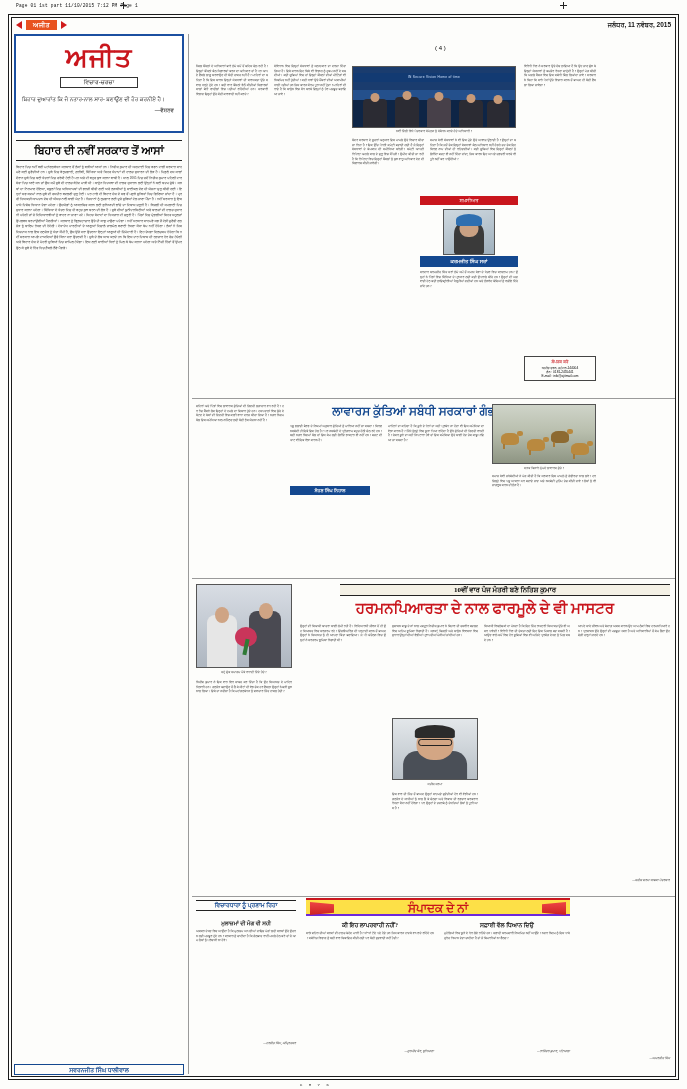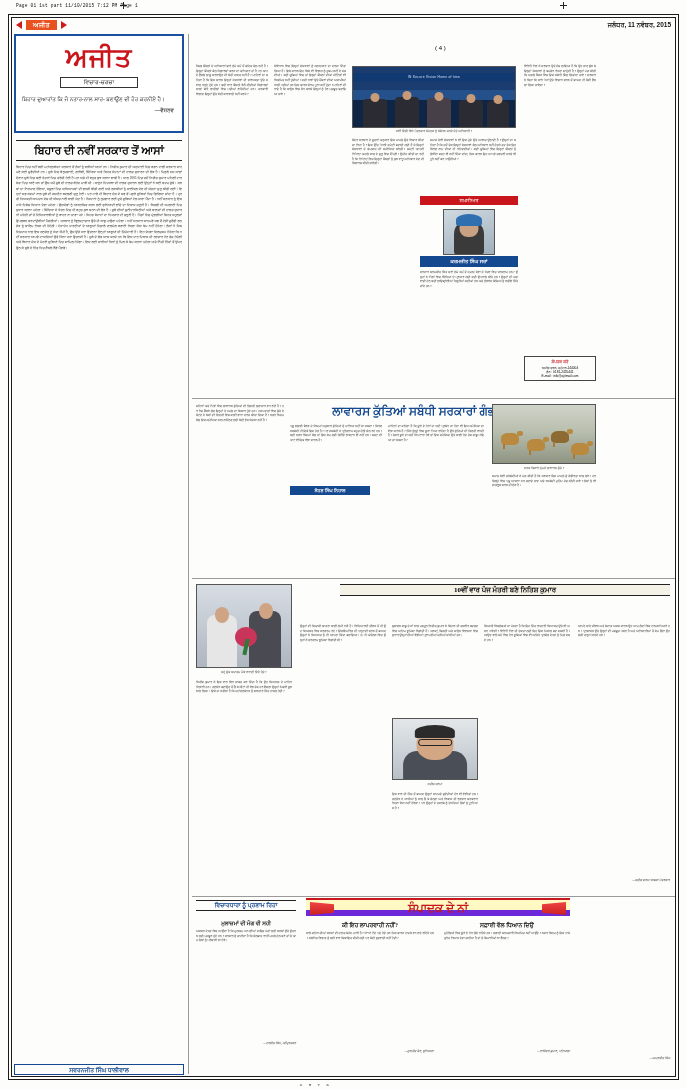--- a/index.html
+++ b/index.html
@@ -176,22 +176,22 @@
 
   
   .ph-glasses { background:linear-gradient(180deg,#e3e7ea,#b8c0c7); }
   .gl-body { position:absolute; left:50%; transform:translateX(-50%); bottom:0; width:76%; height:46%; background:#4a4f57; border-radius:14px 14px 0 0; }
   .gl-face { position:absolute; left:50%; transform:translateX(-50%); top:16%; width:44%; height:52%; background:#d3a684; border-radius:46%; }
   .gl-hair { position:absolute; left:50%; transform:translateX(-50%); top:10%; width:48%; height:22%; background:#2b2b2b; border-radius:50% 50% 10% 10%; }
   .gl-specs { position:absolute; left:50%; transform:translateX(-50%); top:34%; width:40%; height:7px; border:1px solid #222; border-radius:3px; }
 
   
   .editor-banner {
-    position:absolute; background:#fef9c3;
-    border-top:2px solid #c9161d; border-bottom:6px solid #6d28d9;
+    position:absolute; background:#fde047;
+    border-top:2px solid #c9161d; border-bottom:2px solid #6d28d9;
   }
   .eb-title {
     position:absolute; left:0; top:0; width:100%; height:100%;
     text-align:center; color:#c9161d; font-weight:bold;
     font-family:"Liberation Serif", serif; font-size:12px; line-height:17px;
   }
   .eb-flag {
     position:absolute; top:2px; width:24px; height:13px;
     background:linear-gradient(180deg,#e44,#c22);
     clip-path:polygon(0 0,100% 18%,100% 82%,0 100%);
@@ -308,20 +308,23 @@
   <div class="col txt sm" style="left:388px; top:424px; width:96px; height:150px; overflow:hidden;">ਮਾਹਿਰਾਂ ਦਾ ਕਹਿਣਾ ਹੈ ਕਿ ਕੂੜੇ ਦੇ ਢੇਰਾਂ ਦਾ ਸਹੀ ਪ੍ਰਬੰਧ ਨਾ ਹੋਣਾ ਵੀ ਇਸ ਸਮੱਸਿਆ ਦਾ ਵੱਡਾ ਕਾਰਨ ਹੈ। ਜਿੱਥੇ ਖੁੱਲ੍ਹੇ ਵਿਚ ਕੂੜਾ ਪਿਆ ਰਹਿੰਦਾ ਹੈ ਉਥੇ ਕੁੱਤਿਆਂ ਦੀ ਗਿਣਤੀ ਵਧਦੀ ਹੈ। ਜੇਕਰ ਕੂੜੇ ਦਾ ਸਹੀ ਨਿਪਟਾਰਾ ਹੋਵੇ ਤਾਂ ਇਸ ਸਮੱਸਿਆ ਉਤੇ ਕਾਫ਼ੀ ਹੱਦ ਤੱਕ ਕਾਬੂ ਪਾਇਆ ਜਾ ਸਕਦਾ ਹੈ।</div>
   <div class="col txt sm" style="left:492px; top:474px; width:104px; height:100px; overflow:hidden;">ਸਮਾਜ ਸੇਵੀ ਜਥੇਬੰਦੀਆਂ ਨੇ ਮੰਗ ਕੀਤੀ ਹੈ ਕਿ ਸਰਕਾਰ ਇਸ ਮਾਮਲੇ ਨੂੰ ਗੰਭੀਰਤਾ ਨਾਲ ਲਵੇ। ਹਰ ਜ਼ਿਲ੍ਹੇ ਵਿਚ ਪਸ਼ੂ ਆਸਰਾ ਘਰ ਬਣਾਏ ਜਾਣ ਅਤੇ ਨਸਬੰਦੀ ਮੁਹਿੰਮ ਤੇਜ਼ ਕੀਤੀ ਜਾਵੇ। ਲੋਕਾਂ ਨੂੰ ਵੀ ਜਾਗਰੂਕ ਕਰਨ ਦੀ ਲੋੜ ਹੈ।</div>
 
   <div class="col badge-blue" style="left:290px; top:486px; width:80px; font-size:4.6px;">ਸੋਹਣ ਸਿੰਘ ਨਿਹਾਲ</div>
 
   <div class="rule-h" style="left:192px; top:578px; width:483px;"></div>
 
   <div class="col" style="left:300px; top:584px; width:370px;">
     <div class="boxhead" style="font-size:7px; padding:1px 0; background:#f4f1e6;margin-left:40px;">10ਵੀਂ ਵਾਰ ਪੰਜ ਮੰਤਰੀ ਬਣੇ ਨਿਤਿਸ਼ ਕੁਮਾਰ</div>
   </div>
+  <div class="col" style="left:300px; top:600px; width:370px;">
+    <div class="hl red" style="font-size:15px;">ਹਰਮਨਪਿਆਰਤਾ ਦੇ ਨਾਲ ਫਾਰਮੂਲੇ ਦੇ ਵੀ ਮਾਸਟਰ</div>
+  </div>
 
   <div class="photo ph-handshake" style="left:196px; top:584px; width:96px; height:84px;">
     <div class="hs-man" style="left:10px; width:30px; height:52px; background:#e6e6e6;"></div>
     <div class="hs-head" style="left:18px; top:22px;"></div>
     <div class="hs-man" style="right:10px; width:32px; height:56px; background:#4a4a52;"></div>
     <div class="hs-head" style="right:18px; top:18px;"></div>
     <div class="hs-flower" style="left:38px; top:42px;"></div>
   </div>
   <div class="cap" style="left:196px; top:670px; width:96px;">ਸਹੁੰ ਚੁੱਕ ਸਮਾਗਮ ਮੌਕੇ ਵਧਾਈ ਦਿੰਦੇ ਹੋਏ।</div>
 

